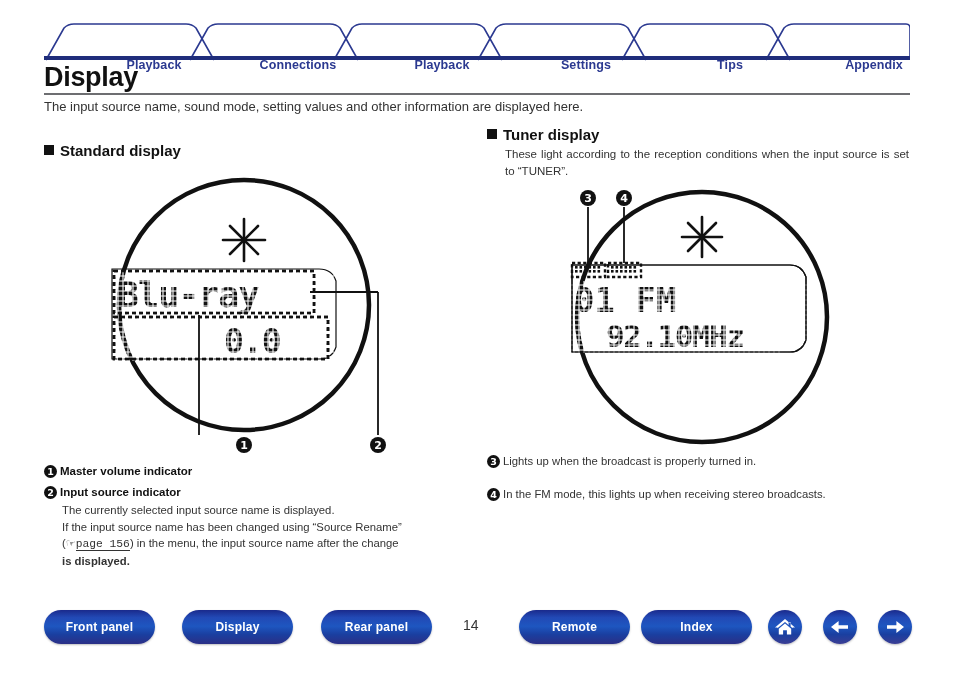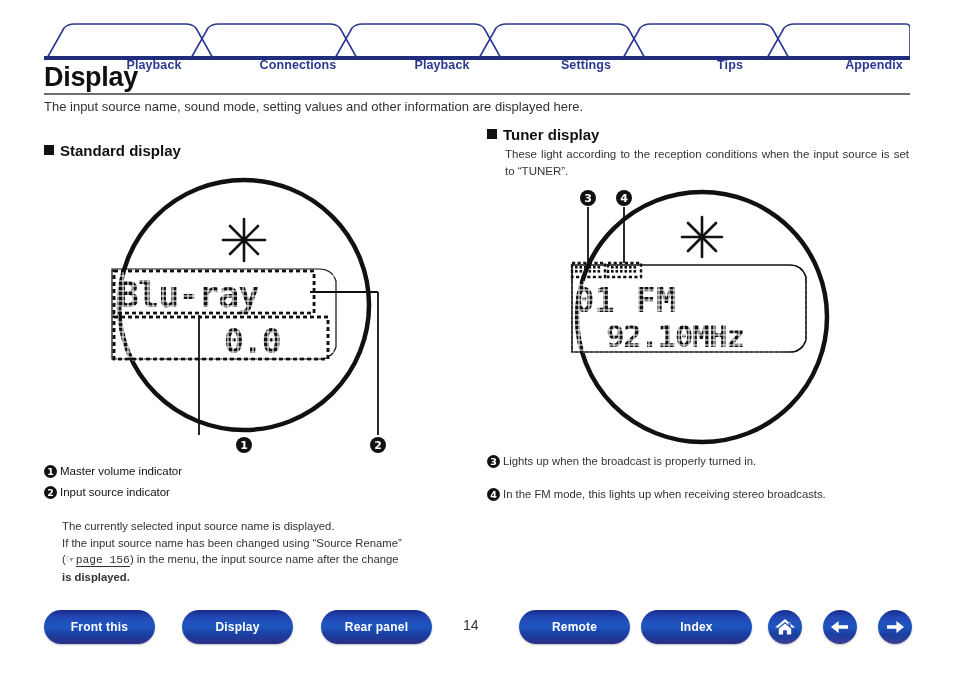--- a/index.html
+++ b/index.html
@@ -55,21 +55,21 @@
 
   
   .note{position:absolute;font-size:11.3px;color:#333;line-height:16.5px;}
   .note-row{position:relative;}
   .bullnum{
     display:inline-block;width:13px;height:13px;border-radius:50%;
     background:#111;color:#fff;font-size:9.5px;font-weight:bold;
     text-align:center;line-height:13px;vertical-align:0px;margin-right:3px;
     font-family:"DejaVu Sans", sans-serif;
   }
-  .note-bold{font-weight:normal;color:#111;font-size:11.5px;}
+  .note-bold{font-weight:bold;color:#111;font-size:11.5px;}
   .note-body{padding-left:18px;display:block;}
   .lnk{border-bottom:1px solid #333;font-family:Liberation Mono, monospace;}
   .hand{font-family:"DejaVu Sans", sans-serif;font-size:11px;}
 
   
   .fbtn{
     position:absolute;height:34px;border-radius:17px;
     background:linear-gradient(to bottom,#1a2a8c 0%,#2249b5 22%,#1e56c0 48%,#1a3fa0 72%,#2b2f86 100%);
     color:#fff;font-size:12px;font-weight:bold;
     display:flex;align-items:center;justify-content:center;
@@ -225,21 +225,21 @@
       <text x="8" y="12" text-anchor="middle" font-family="'DejaVu Sans', sans-serif" font-size="11" font-weight="bold" fill="#fff">2</text>
     </svg>
   </div>
 
   <div class="note" style="left:44px;top:463px;width:430px;">
     <div class="note-row">
       <span class="bullnum">1</span><span class="note-bold">Master volume indicator</span>
     </div>
     <div class="note-row" style="margin-top:4px;">
       <span class="bullnum">2</span><span class="note-bold">Input source indicator</span>
-      <span class="note-body" style="margin-top:18px;">
+      <span class="note-body" style="margin-top:2px;">
         <span style="display:block;">The currently selected input source name is displayed.</span>
         <span style="display:block;">If the input source name has been changed using “Source Rename”</span>
         <span style="display:block;"><span>(</span><span class="hand">☞</span><span class="lnk">page 156</span><span>) in the menu, the input source name after the change</span></span>
         <span style="display:block;font-weight:bold;">is displayed.</span>
       </span>
     </div>
   </div>
 
   <div class="sec-head" style="left:487px;top:126px;">
     <span class="sq"></span><span>Tuner display</span>
@@ -378,21 +378,21 @@
 
   <div class="note" style="left:487px;top:453px;width:430px;">
     <div class="note-row">
       <span class="bullnum">3</span><span>Lights up when the broadcast is properly turned in.</span>
     </div>
     <div class="note-row" style="margin-top:16px;">
       <span class="bullnum">4</span><span>In the FM mode, this lights up when receiving stereo broadcasts.</span>
     </div>
   </div>
 
-  <div class="fbtn" style="left:44px;top:610px;width:111px;">Front this</div>
+  <div class="fbtn" style="left:44px;top:610px;width:111px;">Front panel</div>
   <div class="fbtn" style="left:182px;top:610px;width:111px;">Display</div>
   <div class="fbtn" style="left:321px;top:610px;width:111px;">Rear panel</div>
 
   <div class="pgno" style="left:463px;top:617px;">14</div>
 
   <div class="fbtn" style="left:519px;top:610px;width:111px;">Remote</div>
   <div class="fbtn" style="left:641px;top:610px;width:111px;">Index</div>
 
   <div class="fico" style="left:768px;top:610px;">
     <svg width="22" height="22" viewBox="0 0 22 22">

